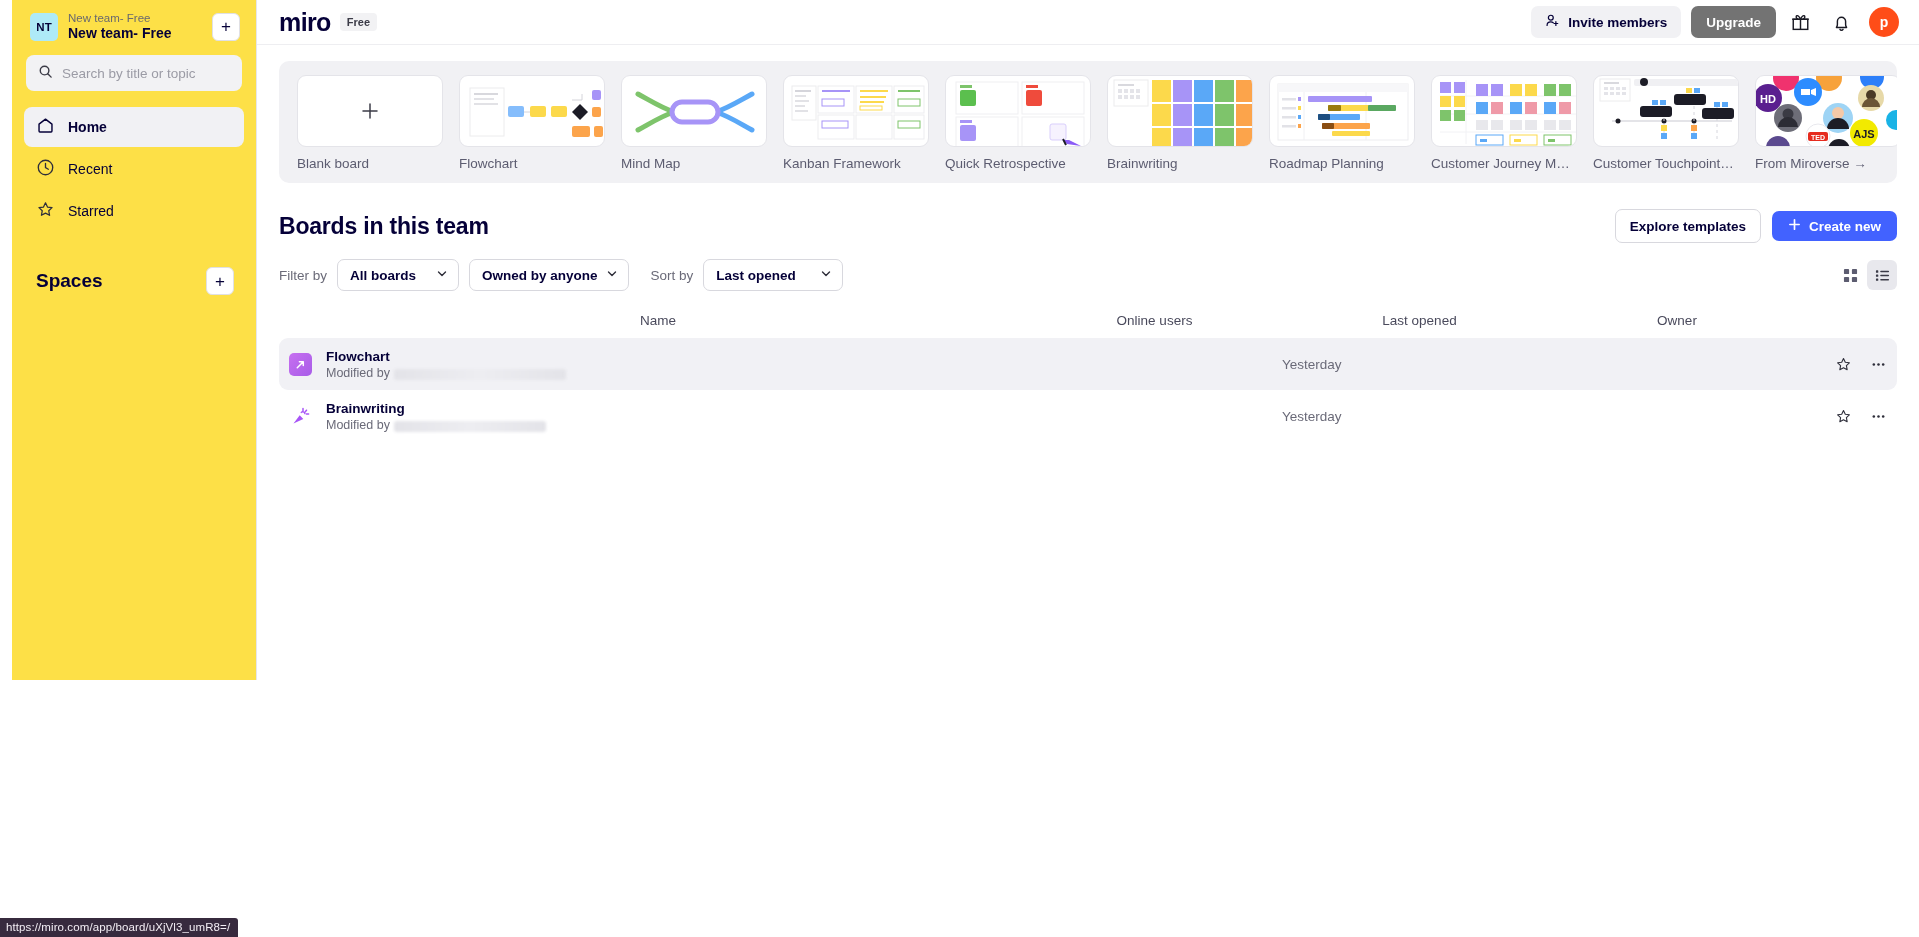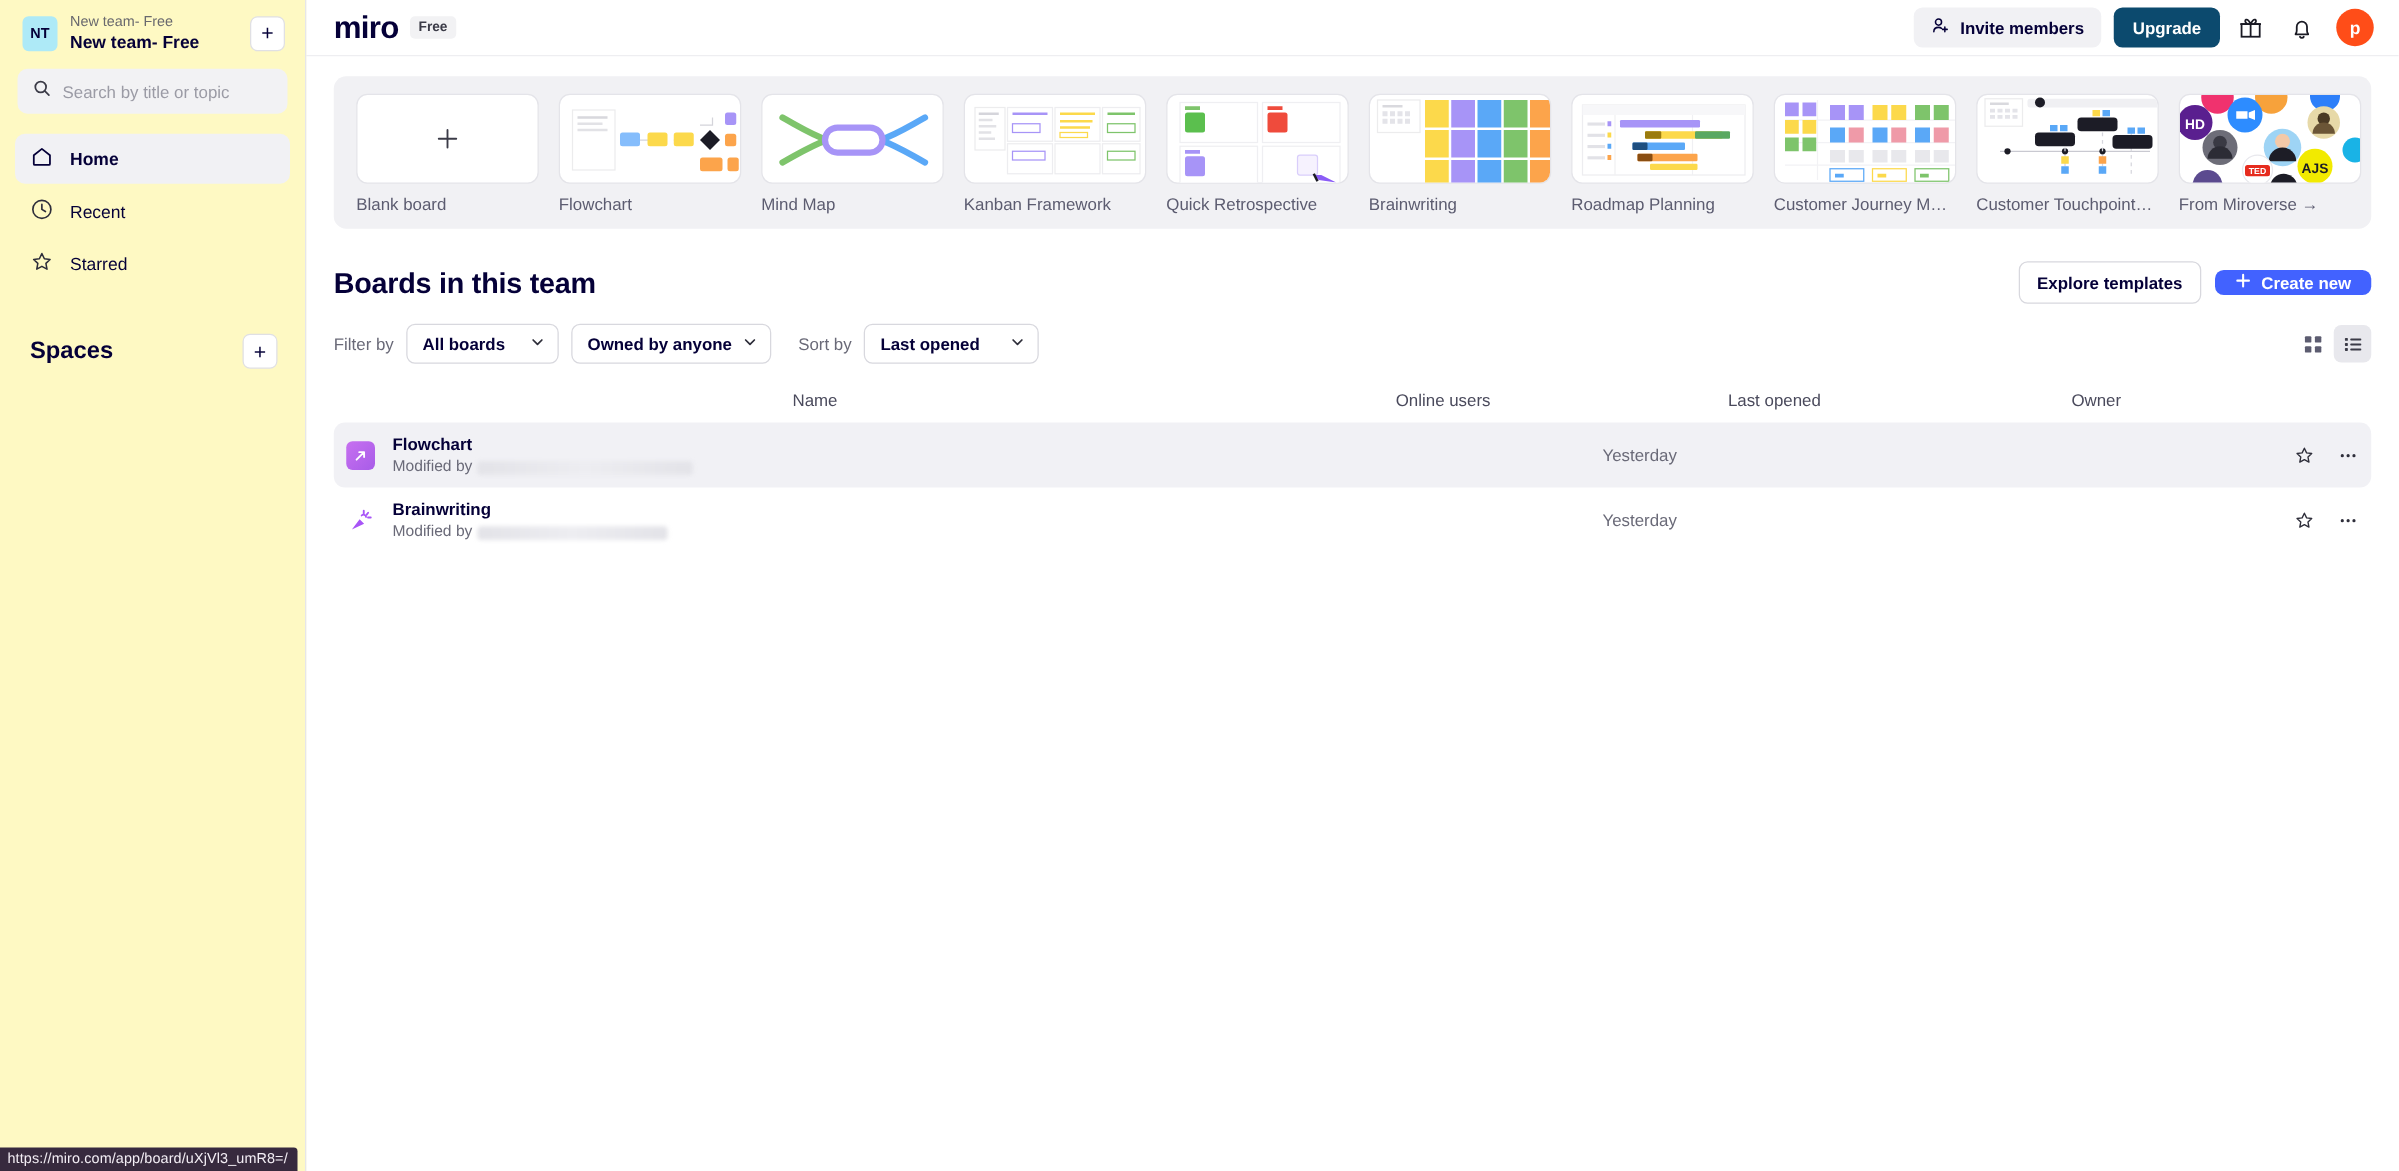--- a/index.html
+++ b/index.html
@@ -7,23 +7,23 @@
     width: 1919px; height: 937px;
     font-family: "Liberation Sans", sans-serif;
     background: #ffffff;
     overflow: hidden;
     color: #050038;
   }
   #app { display: flex; width: 1919px; height: 937px; position: relative; }
 
   
   .sidebar {
-    width: 245px; height: 937px; flex: 0 0 245px;
-    background: #fef9c3; border-right: 1px solid #e6e6ea;
-    padding: 0 12px; position: relative;
+    width: 245px; height: 680px; flex: 0 0 245px;
+    background: #fde047; border-right: 1px solid #e6e6ea;
+    padding: 0 12px; position: relative; margin-left: 12px;
   }
   .team-row { display: flex; align-items: center; gap: 10px; padding: 12px 4px 10px 6px; }
   .team-avatar {
     width: 28px; height: 28px; border-radius: 5px; background: #aeeaf7;
     display: flex; align-items: center; justify-content: center;
     font-size: 11.5px; font-weight: 700; color: #050038; letter-spacing: .2px;
   }
   .team-names { flex: 1; min-width: 0; line-height: 1.15; }
   .team-sub { font-size: 11.5px; color: #69696e; white-space: nowrap; }
   .team-name { font-size: 14px; font-weight: 700; color: #050038; white-space: nowrap; }
@@ -66,21 +66,21 @@
     margin-left: 9px; background: #f2f2f4; color: #3b3b47; font-size: 11px;
     font-weight: 600; padding: 3px 7px; border-radius: 4px;
   }
   .topbar-spacer { flex: 1; }
   .invite-btn {
     display: flex; align-items: center; gap: 8px; background: #f1f1f4;
     border: none; border-radius: 7px; height: 32px; padding: 0 14px;
     font-family: inherit; font-size: 13.5px; font-weight: 700; color: #050038; cursor: pointer;
   }
   .upgrade-btn {
-    margin-left: 10px; background: #0c4a6e; color: #fff; border: none; border-radius: 7px;
+    margin-left: 10px; background: #737373; color: #fff; border: none; border-radius: 7px;
     height: 32px; padding: 0 15px; font-family: inherit; font-size: 13.5px;
     font-weight: 700; cursor: pointer;
   }
   .icon-btn {
     width: 34px; height: 34px; margin-left: 7px; border: none; background: transparent;
     display: flex; align-items: center; justify-content: center; cursor: pointer; border-radius: 6px;
   }
   .avatar-btn {
     width: 30px; height: 30px; margin-left: 11px; border-radius: 50%; background: #ff4d18;
     color: #fff; font-size: 14px; font-weight: 700; border: none; cursor: pointer;
@@ -109,21 +109,21 @@
   }
   .boards-title { font-size: 23px; font-weight: 700; color: #050038; letter-spacing: -.2px; }
   .boards-head .sp { flex: 1; }
   .ghost-btn {
     border: 1px solid #d8d8de; background: #fff; border-radius: 7px; height: 34px;
     padding: 0 14px; font-family: inherit; font-size: 13.5px; font-weight: 700;
     color: #050038; cursor: pointer;
   }
   .create-btn {
     margin-left: 11px; background: #4262ff; color: #fff; border: none; border-radius: 7px;
-    height: 20px; padding: 0 16px; font-family: inherit; font-size: 13.5px; font-weight: 700;
+    height: 30px; padding: 0 16px; font-family: inherit; font-size: 13.5px; font-weight: 700;
     cursor: pointer; display: flex; align-items: center; gap: 8px;
   }
 
   .filters { display: flex; align-items: center; padding: 16px 22px 0 22px; }
   .flabel { font-size: 13.5px; color: #6a6a78; margin-right: 10px; }
   .select {
     position: relative; border: 1px solid #d8d8de; border-radius: 7px; height: 32px;
     display: flex; align-items: center; padding: 0 30px 0 12px; margin-right: 10px;
     font-size: 13.5px; font-weight: 700; color: #050038; background: #fff; cursor: pointer;
     white-space: nowrap;

